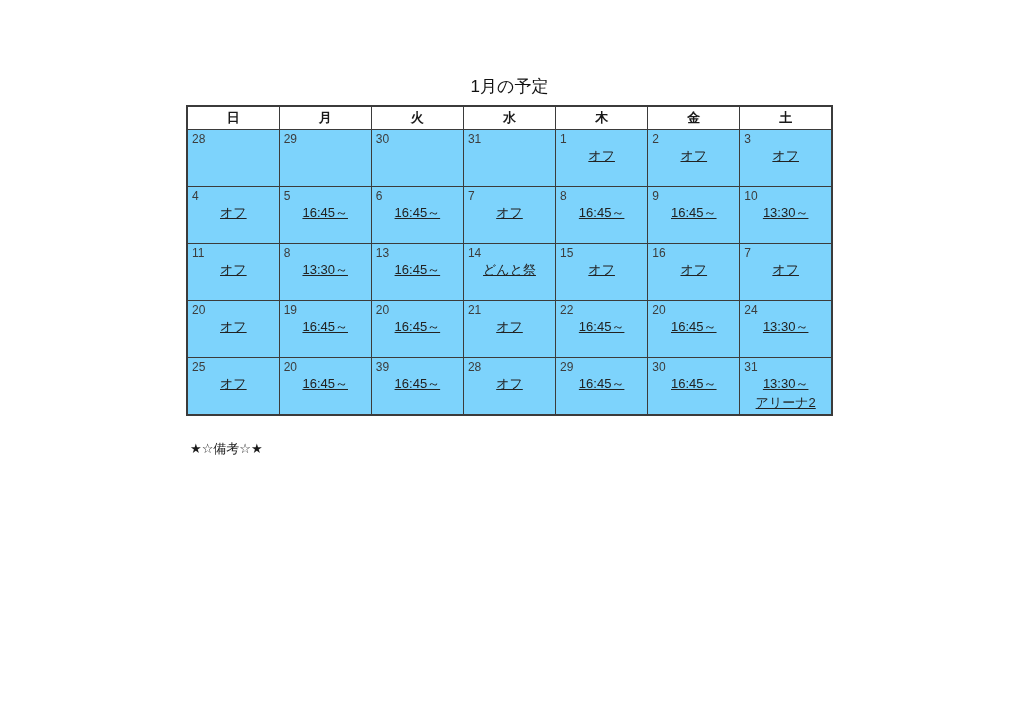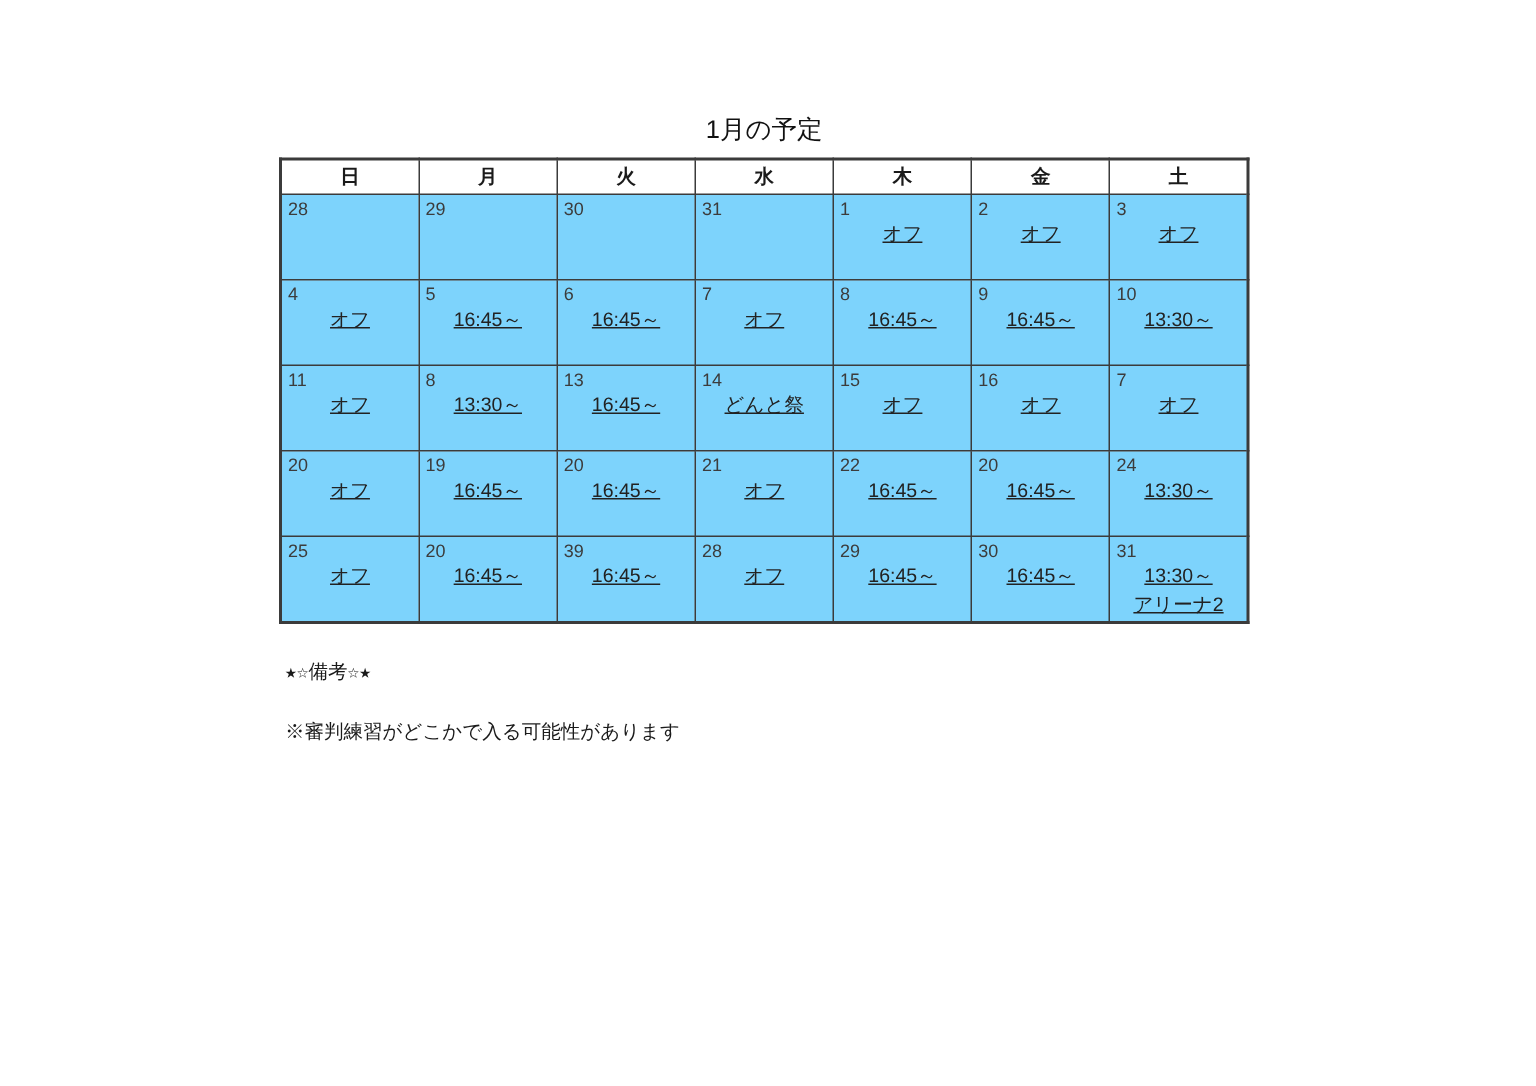--- a/index.html
+++ b/index.html
@@ -35,21 +35,21 @@
   .day-num{
     display:block;text-align:left;padding:2px 0 0 4px;
     font-size:12px;line-height:14px;color:#3c3c3c;
   }
   .cell-line{
     display:block;text-align:center;font-size:13px;
     line-height:19px;color:#222;text-decoration:underline;
   }
   .remarks{
     margin-top:23px;padding-left:4px;font-size:13px;
-    line-height:20px;color:#1a1a1a;font-family:Liberation Mono, monospace;
+    line-height:20px;color:#1a1a1a;
   }
   .remarks div{white-space:pre-wrap;}
   .footnote{margin-top:20px;}
 </style>
 </head>
 <body>
 
 <div class="sheet">
   <h1 class="title">1月の予定</h1>
 
@@ -211,15 +211,14 @@
             <span class="day-num">31</span>
             <span class="cell-line">13:30～</span>
             <span class="cell-line">アリーナ2</span>
           </td>
         </tr>
       </tbody>
   </table>
 
   <div class="remarks">
     <div>★☆備考☆★</div>
-    <div class="footnote">※審判練習がどこかで入る可能性があります</div>
   </div>
 </div>
 
 </body></html>

